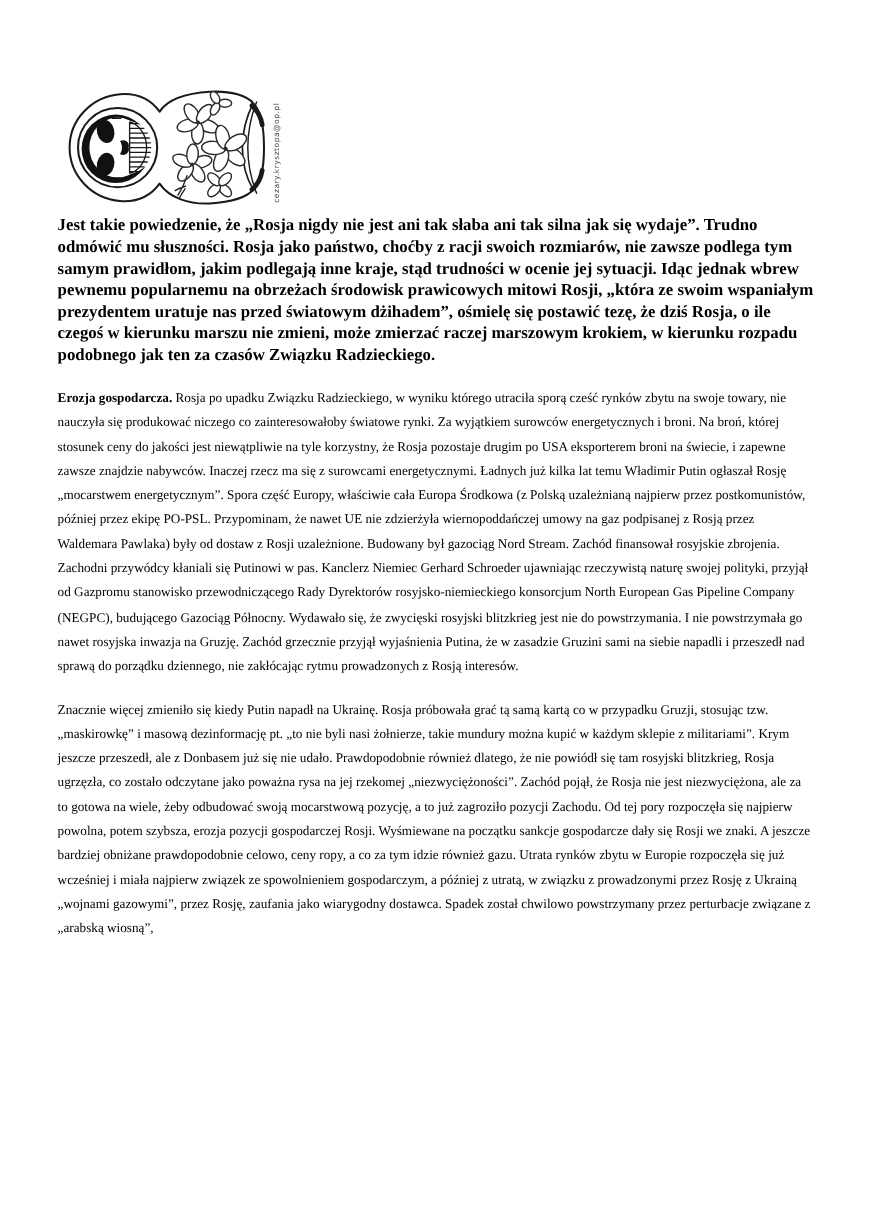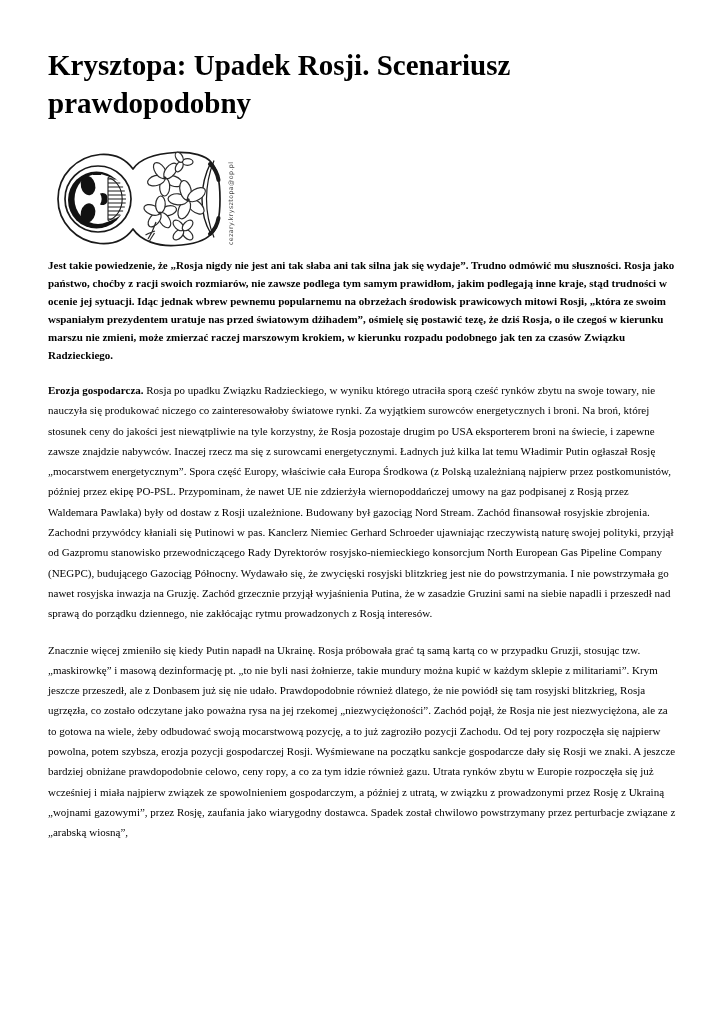--- a/index.html
+++ b/index.html
@@ -32,21 +32,21 @@
   }
   figure.illustration {
     margin: 26px 0 8px 0;
     padding: 0;
     width: 190px;
     height: 100px;
   }
   p.intro {
     margin: 0;
     font-weight: 700;
-    font-size: 11px;
+    font-size: 14px;
     line-height: 18px;
     color: #000000;
     text-align: left;
   }
   p.body-par {
     margin: 16px 0 0 0;
     font-weight: 400;
     font-size: 11px;
     line-height: 20.3px;
     color: #000000;
@@ -57,21 +57,20 @@
   }
   svg .sig-text {
     font-family: "DejaVu Sans", "Liberation Sans", sans-serif;
   }
 </style>
 </head>
 <body>
 
 <main class="page">
 
-  <h1 class="article-title">Krysztopa: Upadek Rosji. Scenariusz prawdopodobny</h1>
 
   <figure class="illustration">
     <svg width="190" height="100" viewBox="0 0 190 100" aria-hidden="true">
 
       <g fill="#ffffff" stroke="#1a1a1a" stroke-width="1.7" stroke-linejoin="round">
         <path d="M85,21 C77,10 65,5.5 52,6.5 C28.5,8.5 10,27.5 10,51
                  C10,74.5 28.5,93.5 52,95.5 C65,96.5 77,92 85,81
                  C93,93 110,98.5 127,97.5 C145,96.5 158,92 163,86
                  C169,82 172,68 172,51 C172,34 169,20 163,14
                  C158,8 145,3.5 127,4.5 C110,5.5 93,9 85,21 Z"></path>

